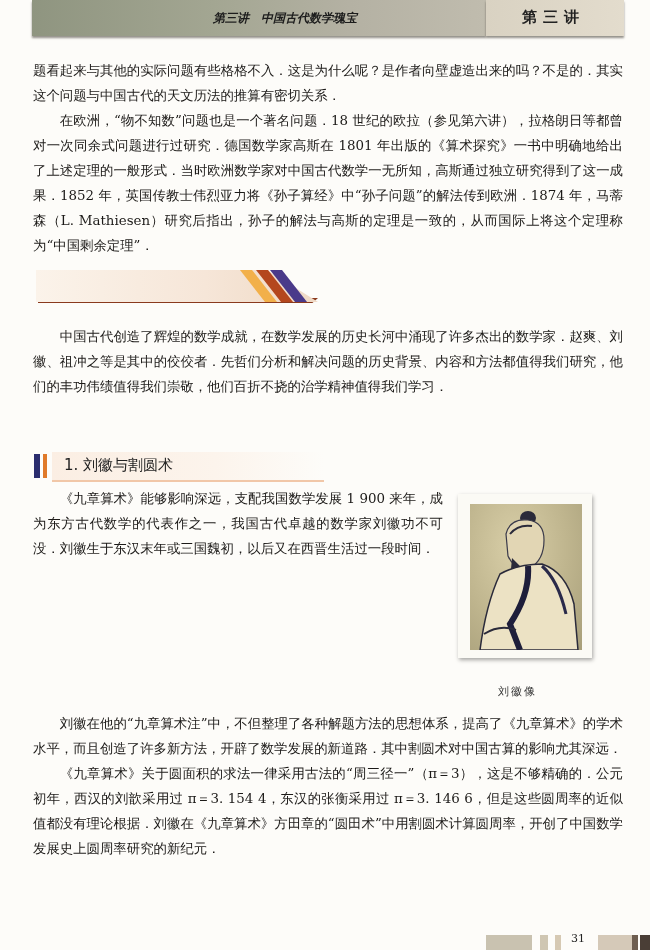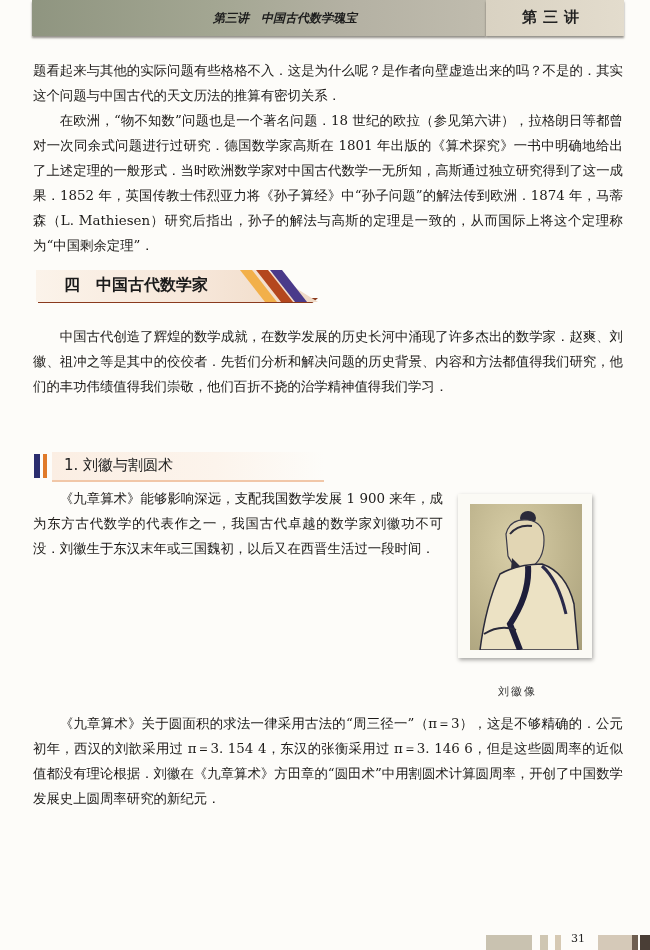--- a/index.html
+++ b/index.html
@@ -106,21 +106,20 @@
   <p class="p noindent">题看起来与其他的实际问题有些格格不入．这是为什么呢？是作者向壁虚造出来的吗？不是的．其实这个问题与中国古代的天文历法的推算有密切关系．</p>
   <p class="p">在欧洲，“物不知数”问题也是一个著名问题．18 世纪的欧拉（参见第六讲），拉格朗日等都曾对一次同余式问题进行过研究．德国数学家高斯在 1801 年出版的《算术探究》一书中明确地给出了上述定理的一般形式．当时欧洲数学家对中国古代数学一无所知，高斯通过独立研究得到了这一成果．1852 年，英国传教士伟烈亚力将《孙子算经》中“孙子问题”的解法传到欧洲．1874 年，马蒂森（L. Mathiesen）研究后指出，孙子的解法与高斯的定理是一致的，从而国际上将这个定理称为“中国剩余定理”．</p>
 </div>
 
 <div class="section-banner">
   <div class="shadow"></div>
   <div class="bg"></div>
   <div class="stripe" style="left:204px; background:#f2b04a;"></div>
   <div class="stripe" style="left:220px; background:#b4471e;"></div>
   <div class="stripe" style="left:234px; background:#4a3a8a;"></div>
-  <span class="title">四　中国古代数学家</span>
 </div>
 
 <div class="text" style="top:324px;">
   <p class="p">中国古代创造了辉煌的数学成就，在数学发展的历史长河中涌现了许多杰出的数学家．赵爽、刘徽、祖冲之等是其中的佼佼者．先哲们分析和解决问题的历史背景、内容和方法都值得我们研究，他们的丰功伟绩值得我们崇敬，他们百折不挠的治学精神值得我们学习．</p>
 </div>
 
 <div class="subsection">
   <div class="bar1"></div>
   <div class="bar2"></div>
   <div class="bg"></div>
@@ -141,20 +140,21 @@
       <path d="M30 70 Q48 60 72 60 Q96 68 104 100 L108 146 L10 146 Q16 100 30 70 Z" fill="#ece2c4" stroke="#2a2a3a" stroke-width="1.5"></path>
       <path d="M58 62 Q60 90 40 120 L50 146" stroke="#1e1e3a" stroke-width="6" fill="none"></path>
       <path d="M72 62 Q88 76 96 110" stroke="#2a2a4a" stroke-width="3" fill="none"></path>
       <path d="M14 130 Q30 120 46 126" stroke="#2a2a3a" stroke-width="2" fill="none"></path>
     </svg>
   </div>
 </div>
 <div class="caption">刘徽像</div>
 
 <div class="text" style="top:711px;">
+  <p class="p">刘徽在他的“九章算术注”中，不但整理了各种解题方法的思想体系，提高了《九章算术》的学术水平，而且创造了许多新方法，开辟了数学发展的新道路．其中割圆术对中国古算的影响尤其深远．</p>
   <p class="p">《九章算术》关于圆面积的求法一律采用古法的“周三径一”（π＝3），这是不够精确的．公元初年，西汉的刘歆采用过 π＝3. 154 4，东汉的张衡采用过 π＝3. 146 6，但是这些圆周率的近似值都没有理论根据．刘徽在《九章算术》方田章的“圆田术”中用割圆术计算圆周率，开创了中国数学发展史上圆周率研究的新纪元．</p>
 </div>
 
 <div class="footer-blocks" style="left:486px; width:46px; background:#c9c2b0;"></div>
 <div class="footer-blocks" style="left:540px; width:8px; background:#cfc6b2;"></div>
 <div class="footer-blocks" style="left:555px; width:6px; background:#d6c9b3;"></div>
 <span class="page-number">31</span>
 <div class="footer-blocks" style="left:598px; width:34px; background:#d5c9b8;"></div>
 <div class="footer-blocks" style="left:632px; width:6px; background:#6e5e50;"></div>
 <div class="footer-blocks" style="left:640px; width:10px; background:#4a3e36;"></div>

